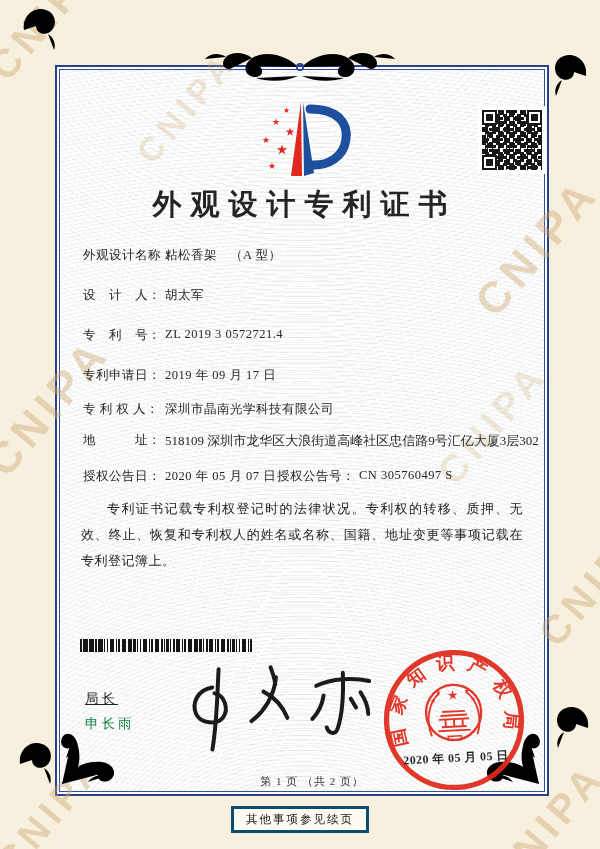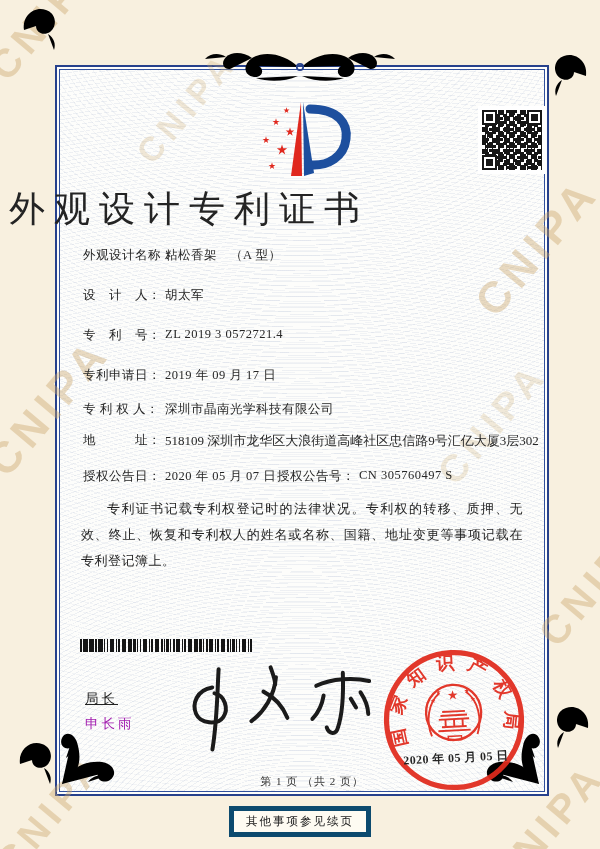--- a/index.html
+++ b/index.html
@@ -54,21 +54,21 @@
       repeating-conic-gradient(#161616 0% 25%, transparent 0% 50%),
       repeating-conic-gradient(#161616 0% 25%, #ffffff 0% 50%);
     background-size:11px 11px, 7px 7px;
   }
   .qr-f{position:absolute;width:15px;height:15px;border:2.5px solid #161616;background:#fff;box-sizing:border-box;}
   .qr-f::after{content:"";position:absolute;inset:2px;background:#161616;}
   .qr-f.tl{left:0;top:0}.qr-f.tr{right:0;top:0}.qr-f.bl{left:0;bottom:0}
 
   .title{
     position:absolute;left:0;right:0;top:185px;z-index:3;
-    text-align:left;font-size:36px;font-weight:normal;
+    text-align:center;font-size:29px;font-weight:bold;
     letter-spacing:9px;color:#242424;text-indent:9px;
   }
 
   
   .field{position:absolute;left:83px;z-index:3;font-size:12.5px;color:#262626;height:18px;}
   .field .label{white-space:pre;letter-spacing:.5px;}
   .field .value{position:absolute;left:82px;white-space:nowrap;letter-spacing:.5px;}
   .field.addr .value{font-size:13px;letter-spacing:0;}
   .field.pair2{left:277px;}
   .field.pair2 .value{left:82px;}
@@ -82,33 +82,33 @@
 
   
   .barcode{
     position:absolute;left:80px;top:639px;width:173px;height:13px;z-index:3;
     background-image:
       repeating-linear-gradient(90deg,#151515 0 1.5px,transparent 1.5px 3px),
       repeating-linear-gradient(90deg,#151515 0 1px,transparent 1px 5.5px),
       repeating-linear-gradient(90deg,transparent 0 9px,#151515 9px 11px);
   }
   .issuer-title{position:absolute;left:85px;top:690px;z-index:3;font-size:13.5px;letter-spacing:3px;color:#222;text-decoration:underline;}
-  .issuer-name{position:absolute;left:85px;top:715px;z-index:3;font-size:13.5px;letter-spacing:3px;color:#a21caf;}
+  .issuer-name{position:absolute;left:85px;top:715px;z-index:3;font-size:13.5px;letter-spacing:3px;color:#15803d;}
   .signature{position:absolute;left:165px;top:655px;width:235px;height:105px;z-index:4;transform:rotate(-2deg);}
   .signature path{fill:none;stroke:#1b1b1b;stroke-width:4;stroke-linecap:round;stroke-linejoin:round;}
 
   .seal{position:absolute;left:378px;top:644px;width:152px;height:152px;z-index:5;transform:rotate(-3deg);opacity:.93;}
 
   .page-indicator{
     position:absolute;left:0;right:0;top:774px;z-index:3;
     text-align:center;font-size:11px;letter-spacing:1px;color:#333;padding-left:24px;
   }
   .cont-note{
     position:absolute;left:50%;top:806px;transform:translateX(-50%);z-index:3;
-    border:5px solid #0c4a6e;background:rgba(255,253,246,.85);
+    border:3px solid #0c4a6e;background:rgba(255,253,246,.85);
     padding:3px 12px;font-size:11.5px;letter-spacing:2px;color:#222;white-space:nowrap;
   }
 </style>
 </head>
 <body>
 
 <div class="page">
 
   <svg width="0" height="0" style="position:absolute" aria-hidden="true">
     <defs>

